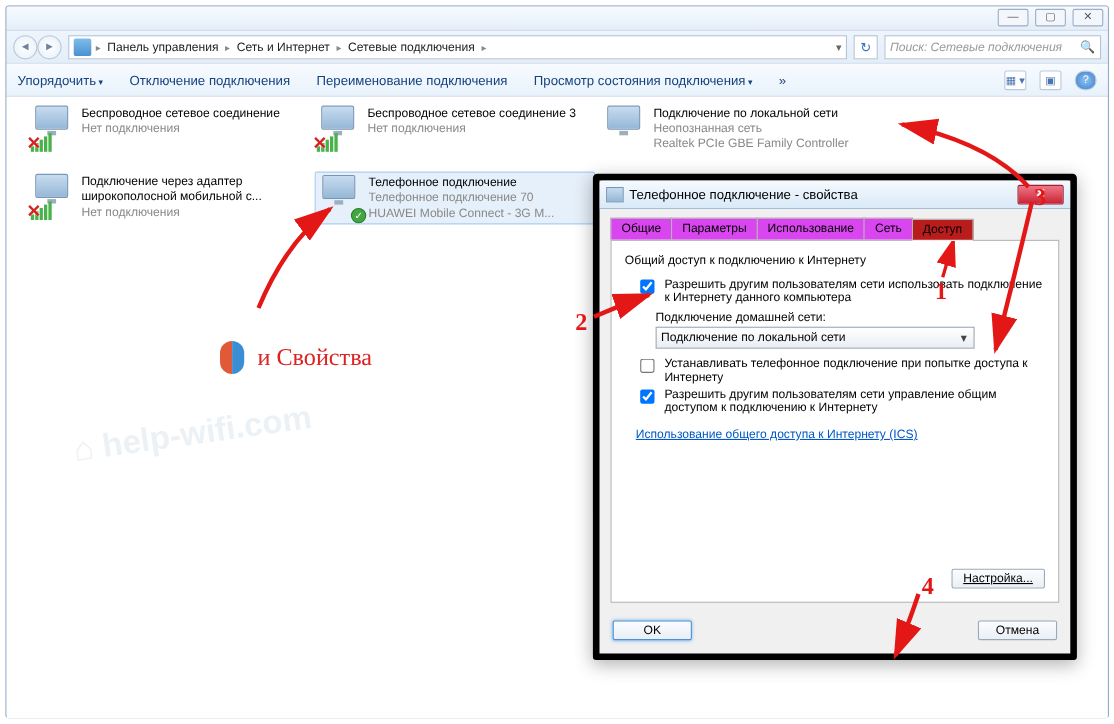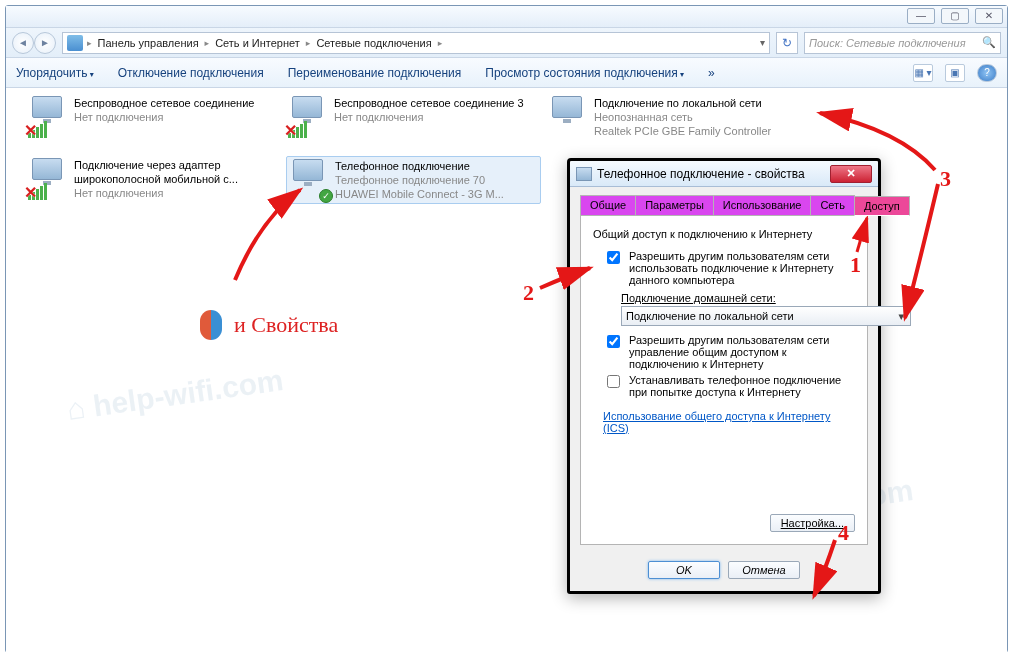--- a/index.html
+++ b/index.html
@@ -31,37 +31,37 @@
   .bars{ position:absolute; left:0; bottom:0; display:flex; gap:1px; align-items:flex-end;}
   .bars span{ width:3px; background:#4bb14b;}
   .bars span:nth-child(1){height:5px}.bars span:nth-child(2){height:8px}.bars span:nth-child(3){height:11px}.bars span:nth-child(4){height:14px}.bars span:nth-child(5){height:17px}
   .redx{ position:absolute; left:-4px; bottom:-2px; color:#d82020; font-weight:bold; font-size:16px; text-shadow:0 0 1px #fff;}
   .ok-badge{ position:absolute; right:-2px; bottom:-2px; width:14px; height:14px; border-radius:7px; background:#42a642; border:1px solid #2a7d2a; color:#fff; font-size:9px; text-align:center; line-height:12px;}
   .conn .txt{ font-size:11px; line-height:14px;}
   .conn .t1{ color:#000;}
   .conn .t2, .conn .t3{ color:#888;}
   .conn.sel{ background:#e6f0fa; border:1px solid #a9cdf0; border-radius:2px; padding:2px;}
   
-  .dialog{ position:absolute; left:567px; top:158px; width:314px; background:#f0f0f0; border:3px solid #000000; border-radius:4px 4px 3px 3px; box-shadow:0 4px 16px rgba(0,0,0,.3);}
+  .dialog{ position:absolute; left:539px; top:158px; width:440px; background:#f0f0f0; border:6px solid #000000; border-radius:4px 4px 3px 3px; box-shadow:0 4px 16px rgba(0,0,0,.3);}
   .dlg-title{ height:26px; background:linear-gradient(#f5fafe,#d9e9f8); border-bottom:1px solid #a8bdd6; display:flex; align-items:center; padding:0 6px; font-size:12px; border-radius:3px 3px 0 0;}
   .dlg-title .dicon{ width:16px; height:14px; background:linear-gradient(#c7dcf0,#95b7d6); border:1px solid #7a96b5; margin-right:5px;}
   .dlg-close{ margin-left:auto; width:42px; height:18px; background:linear-gradient(#e78,#c23); border:1px solid #a02030; border-radius:2px; color:#fff; text-align:center; font-size:11px; line-height:15px; font-weight:bold;}
   .tabs{ display:flex; padding:8px 10px 0 10px; gap:0; font-size:11px;}
   .tab{ padding:3px 9px; border:1px solid #b4b4b4; background:#d946ef; border-bottom:none; margin-right:-1px; position:relative;}
-  .tab.active{ background:#ec4899; border-bottom:1px solid #fff; z-index:2; top:1px;}
+  .tab.active{ background:#b91c1c; border-bottom:1px solid #fff; z-index:2; top:1px;}
   .tabpanel{ margin:0 10px 8px 10px; border:1px solid #b4b4b4; background:#fff; padding:12px 12px 16px 12px; font-size:11px; position:relative;}
   .section-h{ margin-bottom:10px;}
   .opt{ display:flex; gap:6px; margin:4px 0 4px 10px; align-items:flex-start;}
   .opt input{ margin-top:1px;}
-  .sublabel{ margin:6px 0 2px 28px;text-decoration:underline;}
+  .sublabel{ margin:6px 0 2px 28px;}
   .dropdown{ margin:0 0 8px 28px; width:290px; height:20px; border:1px solid #9aa8b8; background:linear-gradient(#fff,#e9eef4); font-size:11px; display:flex; align-items:center; padding:0 4px; position:relative;}
   .dropdown::after{ content:"▾"; position:absolute; right:6px; color:#444;}
   .link{ color:#0057c7; text-decoration:underline; display:inline-block; margin:8px 0 0 10px;}
   .settings-btn{ position:absolute; right:12px; bottom:12px; padding:2px 10px; font-size:11px; border:1px solid #9aa8b8; background:linear-gradient(#fbfdff,#eaeff6); border-radius:2px;text-decoration:underline;}
-  .dlg-btns{ display:flex; gap:8px; justify-content:center; padding:8px 12px 12px;font-style:italic;}
+  .dlg-btns{ display:flex; gap:8px; justify-content:space-between; padding:8px 12px 12px;}
   .dlg-btn{ min-width:72px; padding:2px 10px; font-size:11px; border:1px solid #9aa8b8; background:linear-gradient(#fbfdff,#eaeff6); border-radius:2px; text-align:center;}
   .dlg-btn.primary{ border:1px solid #4d8fd3; box-shadow:0 0 3px #7bb6ef;}
   
   .anno{ position:absolute; pointer-events:none;}
   .anno-num{ color:#e41717; font-size:22px; font-weight:bold; font-family:"Times New Roman",serif;}
   .anno-text{ color:#d22; font-size:22px; font-family:"Times New Roman",serif;}
   .mouse-ico{ width:22px; height:30px; display:inline-block; position:relative;}
   .mouse-ico::before{content:"";position:absolute;left:0;top:0;width:11px;height:30px;background:#e05a3a;border-radius:11px 0 0 11px;}
   .mouse-ico::after{content:"";position:absolute;right:0;top:0;width:11px;height:30px;background:#3a8fd4;border-radius:0 11px 11px 0;}
   .watermark{ position:absolute; color:#dfe8f0; font-size:30px; font-weight:bold; transform:rotate(-8deg); opacity:.6; font-family:Arial,sans-serif;}
@@ -217,26 +217,26 @@
     <div class="section-h">Общий доступ к подключению к Интернету</div>
     <div class="opt">
       <input type="checkbox" checked="" style="">
       <span>Разрешить другим пользователям сети использовать подключение к Интернету данного компьютера</span>
     </div>
     <div class="sublabel">Подключение домашней сети:</div>
     <div class="dropdown">
       <span>Подключение по локальной сети</span>
     </div>
     <div class="opt">
+      <input type="checkbox" style="">
+      <span>Устанавливать телефонное подключение при попытке доступа к Интернету</span>
+    </div>
+    <div class="opt">
       <input type="checkbox" checked="" style="">
       <span>Разрешить другим пользователям сети управление общим доступом к подключению к Интернету</span>
-    </div>
-    <div class="opt">
-      <input type="checkbox" style="">
-      <span>Устанавливать телефонное подключение при попытке доступа к Интернету</span>
     </div>
     <a class="link">Использование общего доступа к Интернету (ICS)</a>
     <div class="settings-btn">Настройка...</div>
   </div>
   <div class="dlg-btns">
     <div class="dlg-btn primary">OK</div>
     <div class="dlg-btn">Отмена</div>
   </div>
 </div>
 

